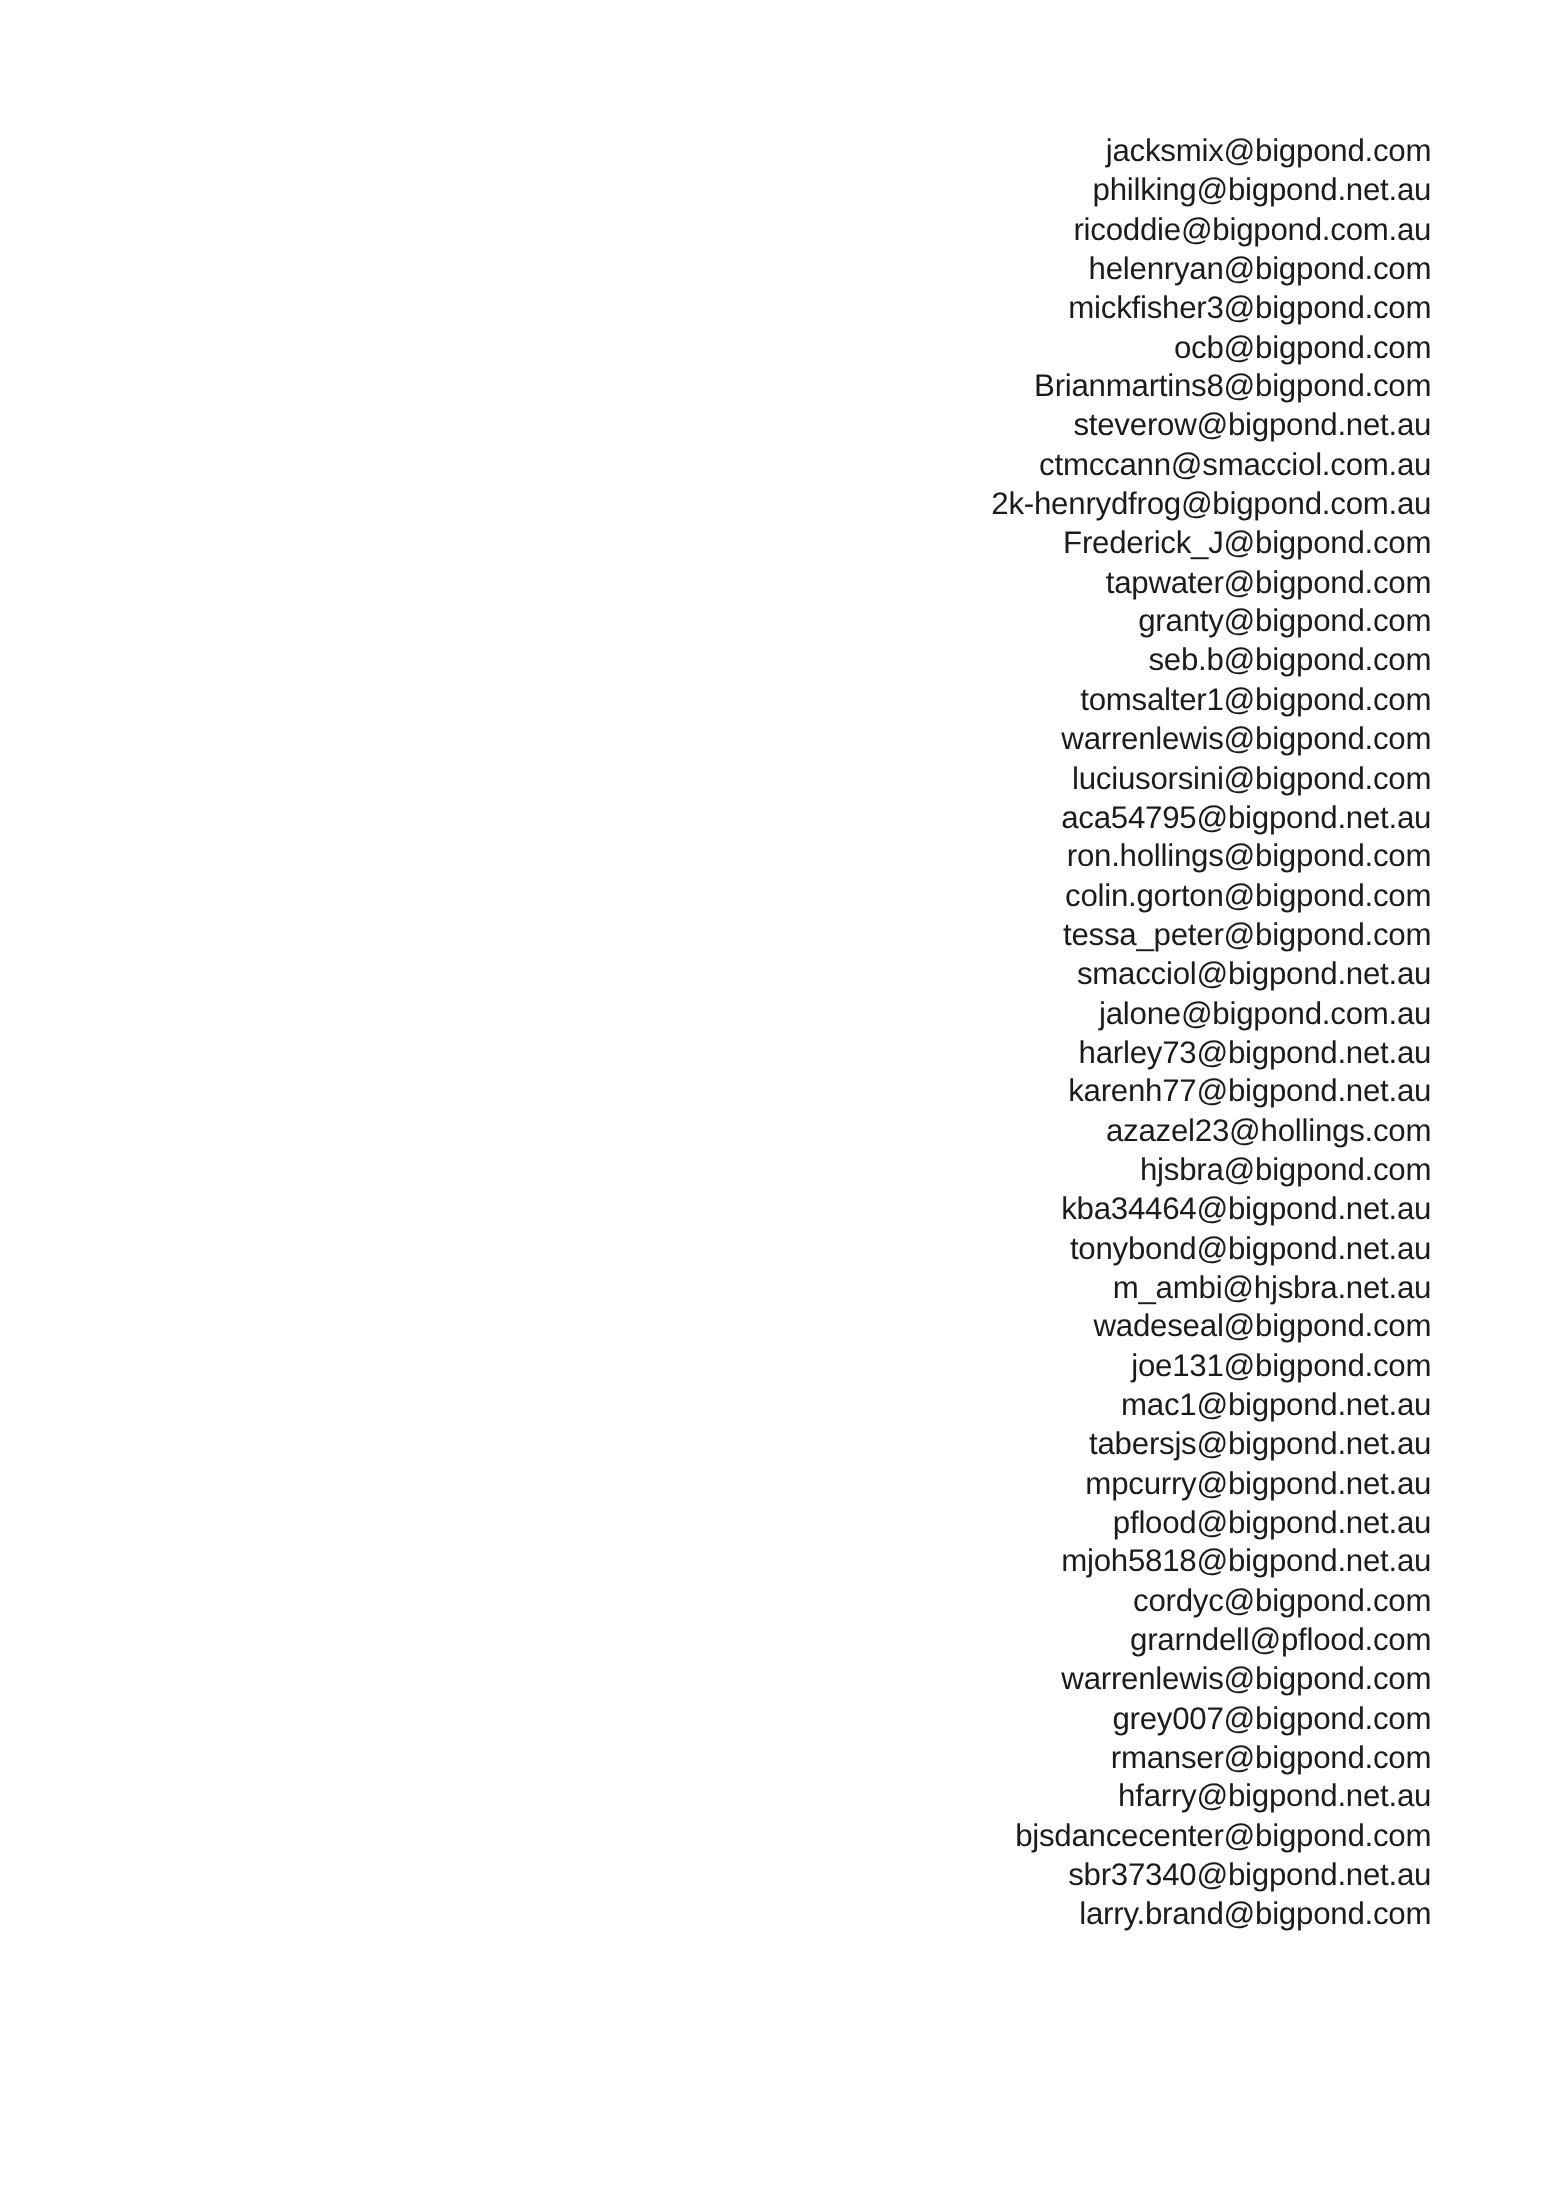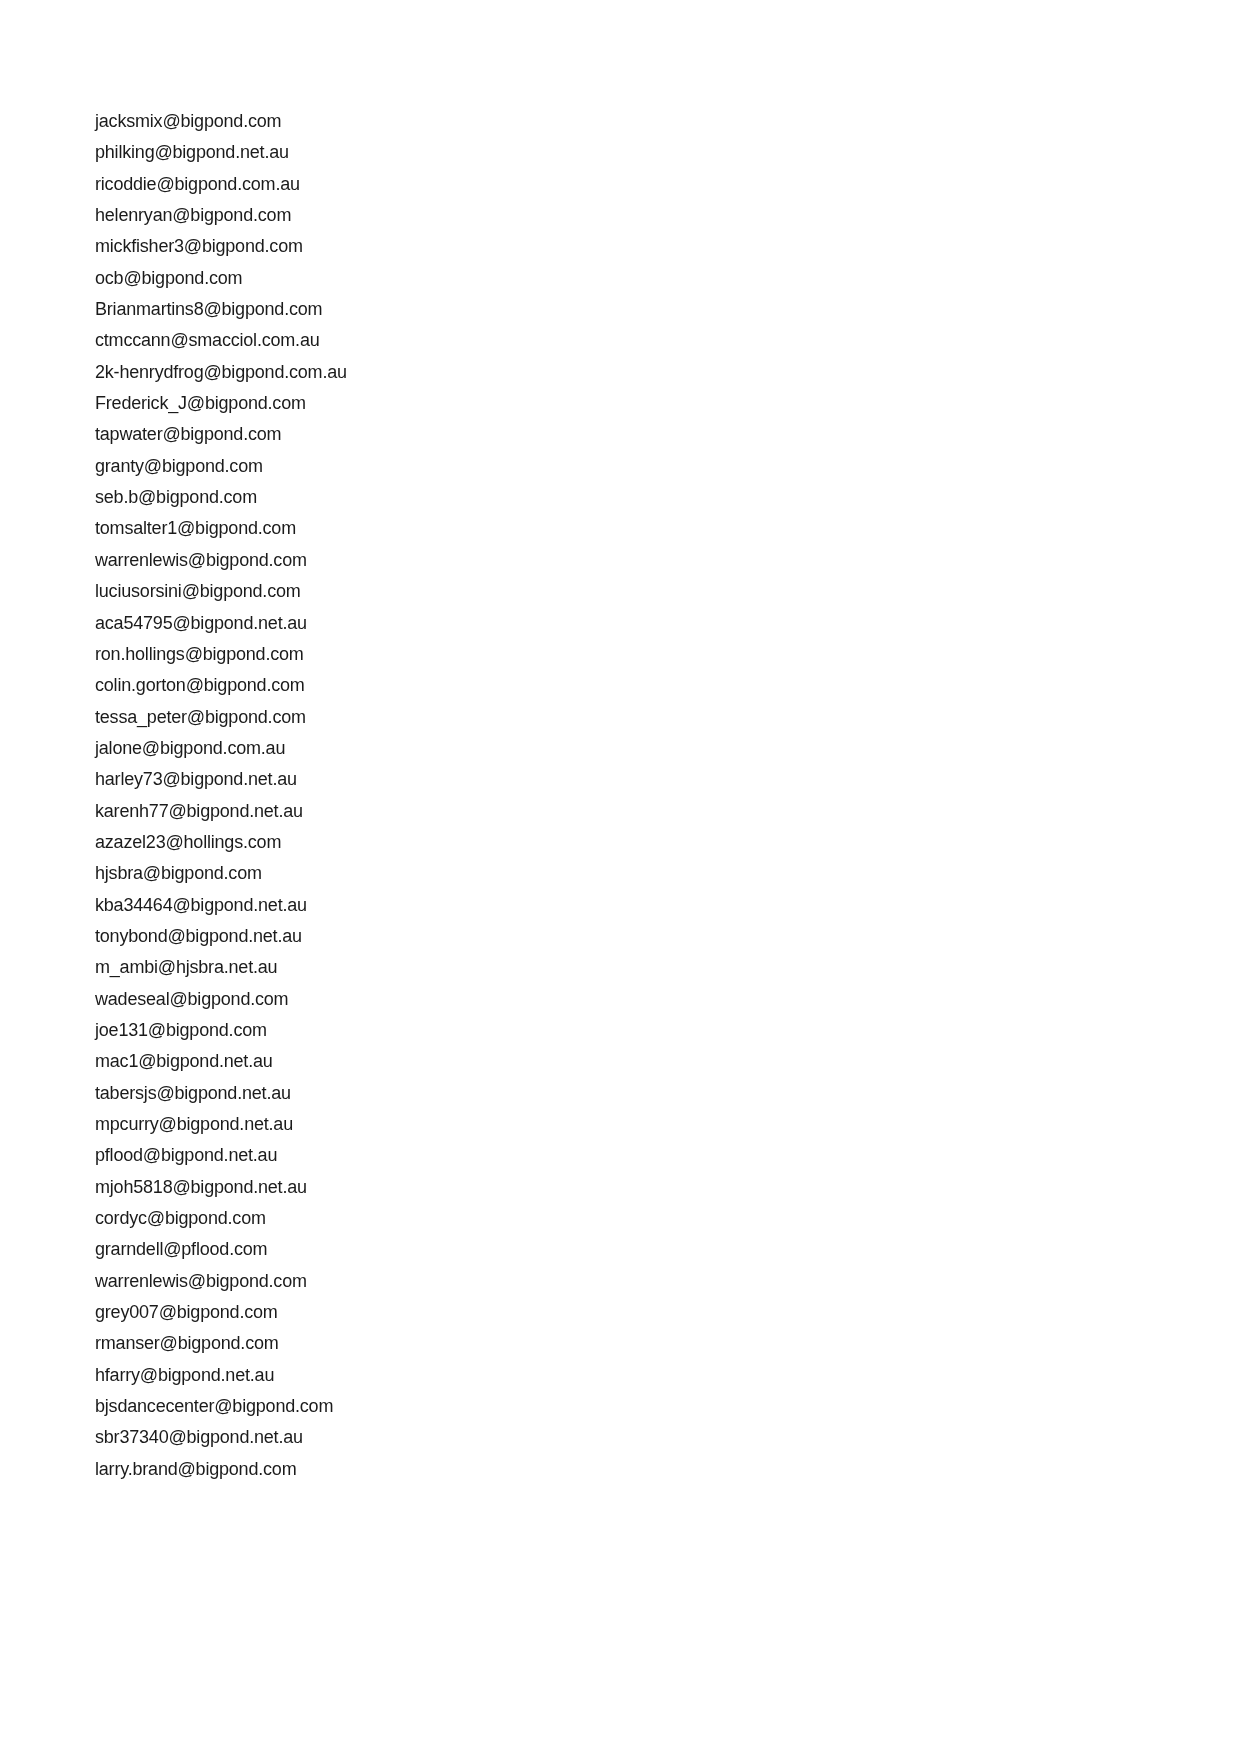--- a/index.html
+++ b/index.html
@@ -15,52 +15,55 @@
     overflow: hidden;
     font-family: "Liberation Sans", sans-serif;
   }
   .email-list {
     position: absolute;
     left: 95px;
     top: 106px;
     width: 1050px;
   }
   .email-line {
-    font-size: 18px;
+    font-size: 25px;
     line-height: 31.35px;
     color: #1b1b1b;
     letter-spacing: -0.2px;
     white-space: nowrap;
+    text-align: right;
   }
 </style>
 </head>
 <body>
 
 <div class="page">
   <div class="email-list">
       <div class="email-line">jacksmix@bigpond.com</div>
       <div class="email-line">philking@bigpond.net.au</div>
       <div class="email-line">ricoddie@bigpond.com.au</div>
       <div class="email-line">helenryan@bigpond.com</div>
       <div class="email-line">mickfisher3@bigpond.com</div>
       <div class="email-line">ocb@bigpond.com</div>
       <div class="email-line">Brianmartins8@bigpond.com</div>
+      <div class="email-line">steverow@bigpond.net.au</div>
       <div class="email-line">ctmccann@smacciol.com.au</div>
       <div class="email-line">2k-henrydfrog@bigpond.com.au</div>
       <div class="email-line">Frederick_J@bigpond.com</div>
       <div class="email-line">tapwater@bigpond.com</div>
       <div class="email-line">granty@bigpond.com</div>
       <div class="email-line">seb.b@bigpond.com</div>
       <div class="email-line">tomsalter1@bigpond.com</div>
       <div class="email-line">warrenlewis@bigpond.com</div>
       <div class="email-line">luciusorsini@bigpond.com</div>
       <div class="email-line">aca54795@bigpond.net.au</div>
       <div class="email-line">ron.hollings@bigpond.com</div>
       <div class="email-line">colin.gorton@bigpond.com</div>
       <div class="email-line">tessa_peter@bigpond.com</div>
+      <div class="email-line">smacciol@bigpond.net.au</div>
       <div class="email-line">jalone@bigpond.com.au</div>
       <div class="email-line">harley73@bigpond.net.au</div>
       <div class="email-line">karenh77@bigpond.net.au</div>
       <div class="email-line">azazel23@hollings.com</div>
       <div class="email-line">hjsbra@bigpond.com</div>
       <div class="email-line">kba34464@bigpond.net.au</div>
       <div class="email-line">tonybond@bigpond.net.au</div>
       <div class="email-line">m_ambi@hjsbra.net.au</div>
       <div class="email-line">wadeseal@bigpond.com</div>
       <div class="email-line">joe131@bigpond.com</div>

